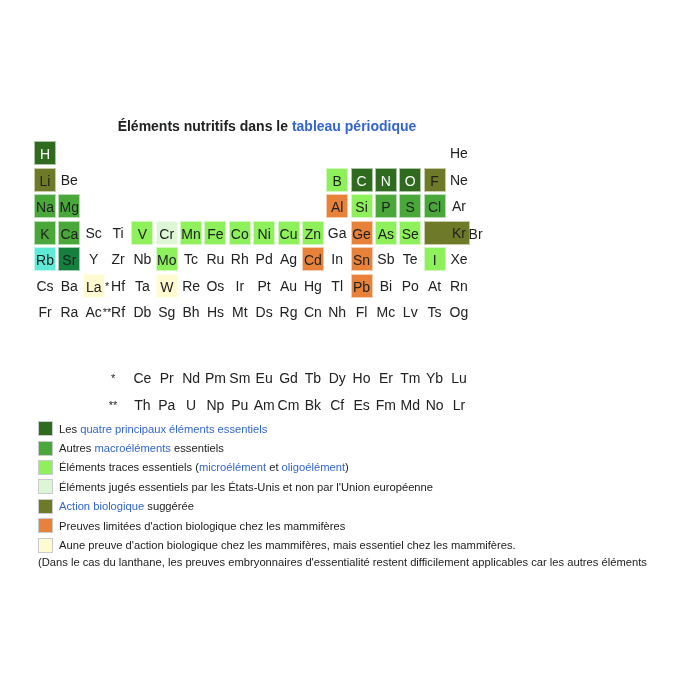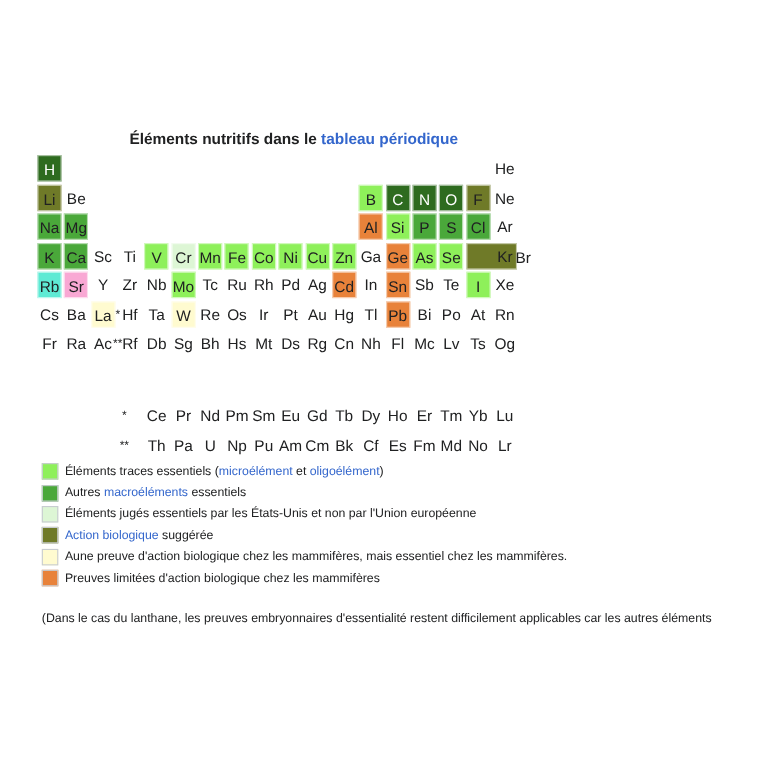--- a/index.html
+++ b/index.html
@@ -57,21 +57,21 @@
     <div class="cell bg" style="left: 219.15px; top: 79.5px; background: rgb(142, 240, 90);">Ni</div>
     <div class="cell bg" style="left: 243.5px; top: 79.5px; background: rgb(142, 240, 90);">Cu</div>
     <div class="cell bg" style="left: 267.85px; top: 79.5px; background: rgb(142, 240, 90);">Zn</div>
     <div class="cell" style="left: 292.2px; top: 79.5px;">Ga</div>
     <div class="cell bg" style="left: 316.55px; top: 79.5px; background: rgb(232, 130, 58);">Ge</div>
     <div class="cell bg" style="left: 340.9px; top: 79.5px; background: rgb(142, 240, 90);">As</div>
     <div class="cell bg" style="left: 365.25px; top: 79.5px; background: rgb(142, 240, 90);">Se</div>
     <div class="cell bg" style="left: 389.6px; top: 79.5px; background: rgb(111, 122, 40); padding-left: 44px;">Br</div>
     <div class="cell" style="left: 413.95px; top: 79.5px;">Kr</div>
     <div class="cell bg" style="left: 0px; top: 106px; background: #5eead4;">Rb</div>
-    <div class="cell bg" style="left: 24.35px; top: 106px; background: #f9a8d4;">Sr</div>
+    <div class="cell bg" style="left: 24.35px; top: 106px; background: #15803d;">Sr</div>
     <div class="cell" style="left: 48.7px; top: 106px;">Y</div>
     <div class="cell" style="left: 73.05px; top: 106px;">Zr</div>
     <div class="cell" style="left: 97.4px; top: 106px;">Nb</div>
     <div class="cell bg" style="left: 121.75px; top: 106px; background: rgb(142, 240, 90);">Mo</div>
     <div class="cell" style="left: 146.1px; top: 106px;">Tc</div>
     <div class="cell" style="left: 170.45px; top: 106px;">Ru</div>
     <div class="cell" style="left: 194.8px; top: 106px;">Rh</div>
     <div class="cell" style="left: 219.15px; top: 106px;">Pd</div>
     <div class="cell" style="left: 243.5px; top: 106px;">Ag</div>
     <div class="cell bg" style="left: 267.85px; top: 106px; background: rgb(232, 130, 58);">Cd</div>
@@ -146,40 +146,44 @@
     <div class="cell" style="left: 292.2px; top: 251.75px;">Cf</div>
     <div class="cell" style="left: 316.55px; top: 251.75px;">Es</div>
     <div class="cell" style="left: 340.9px; top: 251.75px;">Fm</div>
     <div class="cell" style="left: 365.25px; top: 251.75px;">Md</div>
     <div class="cell" style="left: 389.6px; top: 251.75px;">No</div>
     <div class="cell" style="left: 413.95px; top: 251.75px;">Lr</div>
   </div>
 
 <div class="legend" id="legend">
     <div class="leg-row">
-      <span class="swatch" style="background: rgb(142, 240, 90);"></span>
-      <span><span>Éléments traces essentiels (</span><span class="link">microélément</span><span> et </span><span class="link">oligoélément</span><span>)</span></span>
+      <span class="swatch" style="background: rgb(46, 107, 31);"></span>
+      <span><span>Les </span><span class="link">quatre principaux éléments essentiels</span></span>
     </div>
     <div class="leg-row">
       <span class="swatch" style="background: rgb(74, 168, 58);"></span>
       <span><span>Autres </span><span class="link">macroéléments</span><span> essentiels</span></span>
+    </div>
+    <div class="leg-row">
+      <span class="swatch" style="background: rgb(142, 240, 90);"></span>
+      <span><span>Éléments traces essentiels (</span><span class="link">microélément</span><span> et </span><span class="link">oligoélément</span><span>)</span></span>
     </div>
     <div class="leg-row">
       <span class="swatch" style="background: rgb(221, 246, 213);"></span>
       <span><span>Éléments jugés essentiels par les États-Unis et non par l'Union européenne</span></span>
     </div>
     <div class="leg-row">
       <span class="swatch" style="background: rgb(111, 122, 40);"></span>
       <span><span class="link">Action biologique</span><span> suggérée</span></span>
     </div>
     <div class="leg-row">
+      <span class="swatch" style="background: rgb(232, 130, 58);"></span>
+      <span><span>Preuves limitées d'action biologique chez les mammifères</span></span>
+    </div>
+    <div class="leg-row">
       <span class="swatch" style="background: rgb(255, 251, 208);"></span>
       <span><span>Aune preuve d'action biologique chez les mammifères, mais essentiel chez les mammifères.</span></span>
-    </div>
-    <div class="leg-row">
-      <span class="swatch" style="background: rgb(232, 130, 58);"></span>
-      <span><span>Preuves limitées d'action biologique chez les mammifères</span></span>
     </div>
   </div>
 
 <div class="note">
   <div>(Dans le cas du lanthane, les preuves embryonnaires d'essentialité restent difficilement applicables car les autres éléments</div>
 </div>
 
 </body></html>

